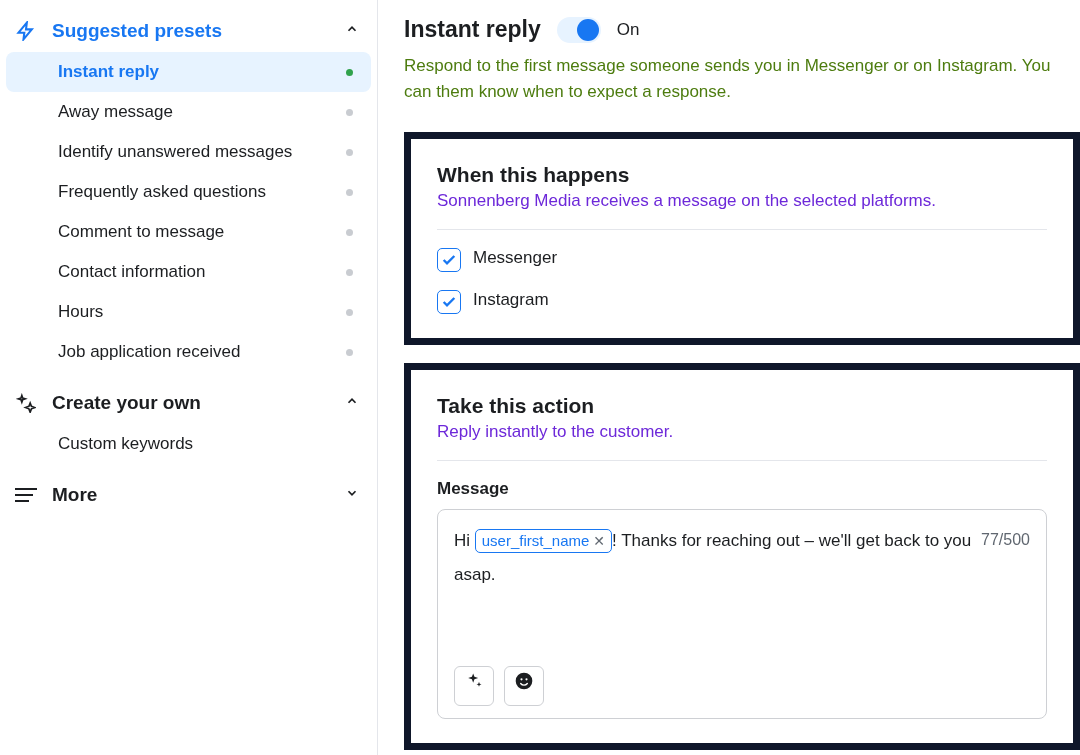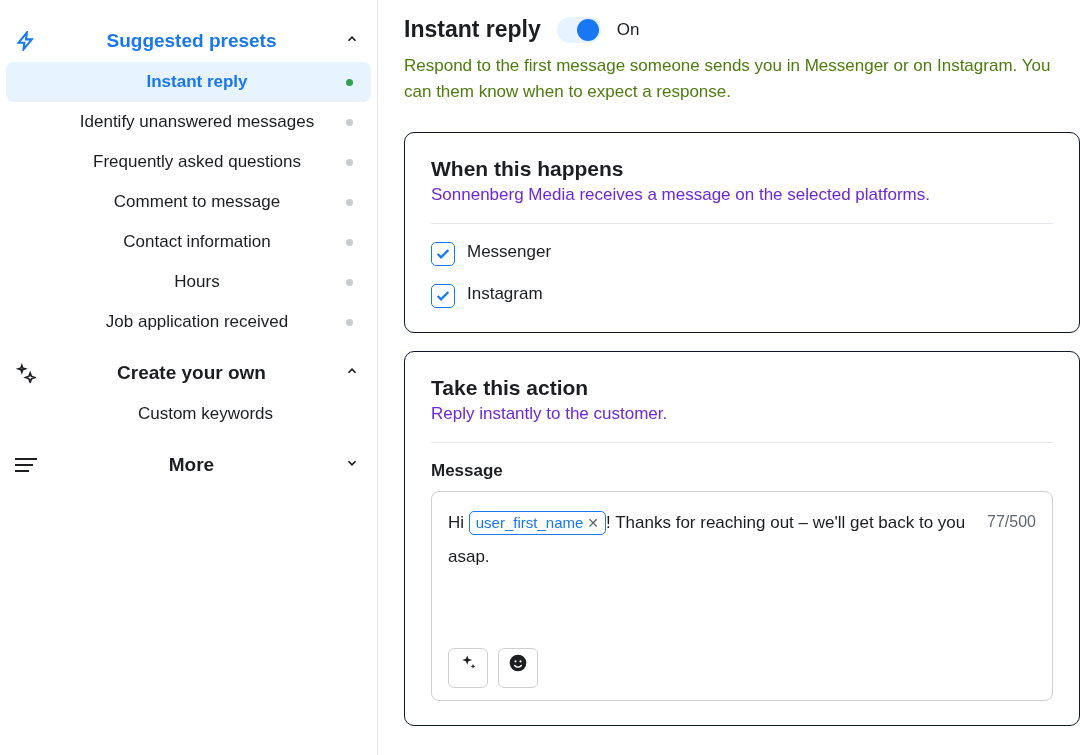--- a/index.html
+++ b/index.html
@@ -8,22 +8,21 @@
     color: #1c1e21;
     background: #fff;
     width: 1080px;
     height: 755px;
     overflow: hidden;
     display: flex;
   }
   .sidebar {
     width: 378px;
     border-right: 1px solid #e4e6eb;
-    padding-top: 20px;
-    text-align: center;
+    padding-top: 10px;
   }
   .section-header {
     display: flex;
     align-items: center;
     padding: 10px 18px 10px 14px;
     cursor: pointer;
     gap: 14px;
   }
   .section-header .icon {
     width: 24px;
@@ -94,22 +93,22 @@
     right: 2px;
   }
   .toggle-state { font-size: 17px; }
   .desc {
     font-size: 17px;
     line-height: 1.5;
     color: #4d7c0f;
     margin-bottom: 28px;
   }
   .card {
-    border: 1px solid #0f172a;
-    border-radius: 10px;
+    border: 7px solid #0f172a;
+    border-radius: 0;
     padding: 24px 26px;
     margin-bottom: 18px;
     background: #fff;
   }
   .card h2 {
     font-size: 21px;
     font-weight: 800;
     margin-bottom: 4px;
   }
   .card .sub {
@@ -222,20 +221,24 @@
     <span>
       <svg class="chev" viewBox="0 0 24 24" fill="none" stroke="#1c1e21" stroke-width="3">
           <path d="m6 15 6-6 6 6"></path>
         </svg>
     </span>
   </div>
 
   <div class="preset-item active">
     <span class="label">Instant reply</span>
     <span class="dot on"></span>
+  </div>
+  <div class="preset-item">
+    <span class="label">Away message</span>
+    <span class="dot"></span>
   </div>
   <div class="preset-item">
     <span class="label">Identify unanswered messages</span>
     <span class="dot"></span>
   </div>
   <div class="preset-item">
     <span class="label">Frequently asked questions</span>
     <span class="dot"></span>
   </div>
   <div class="preset-item">

